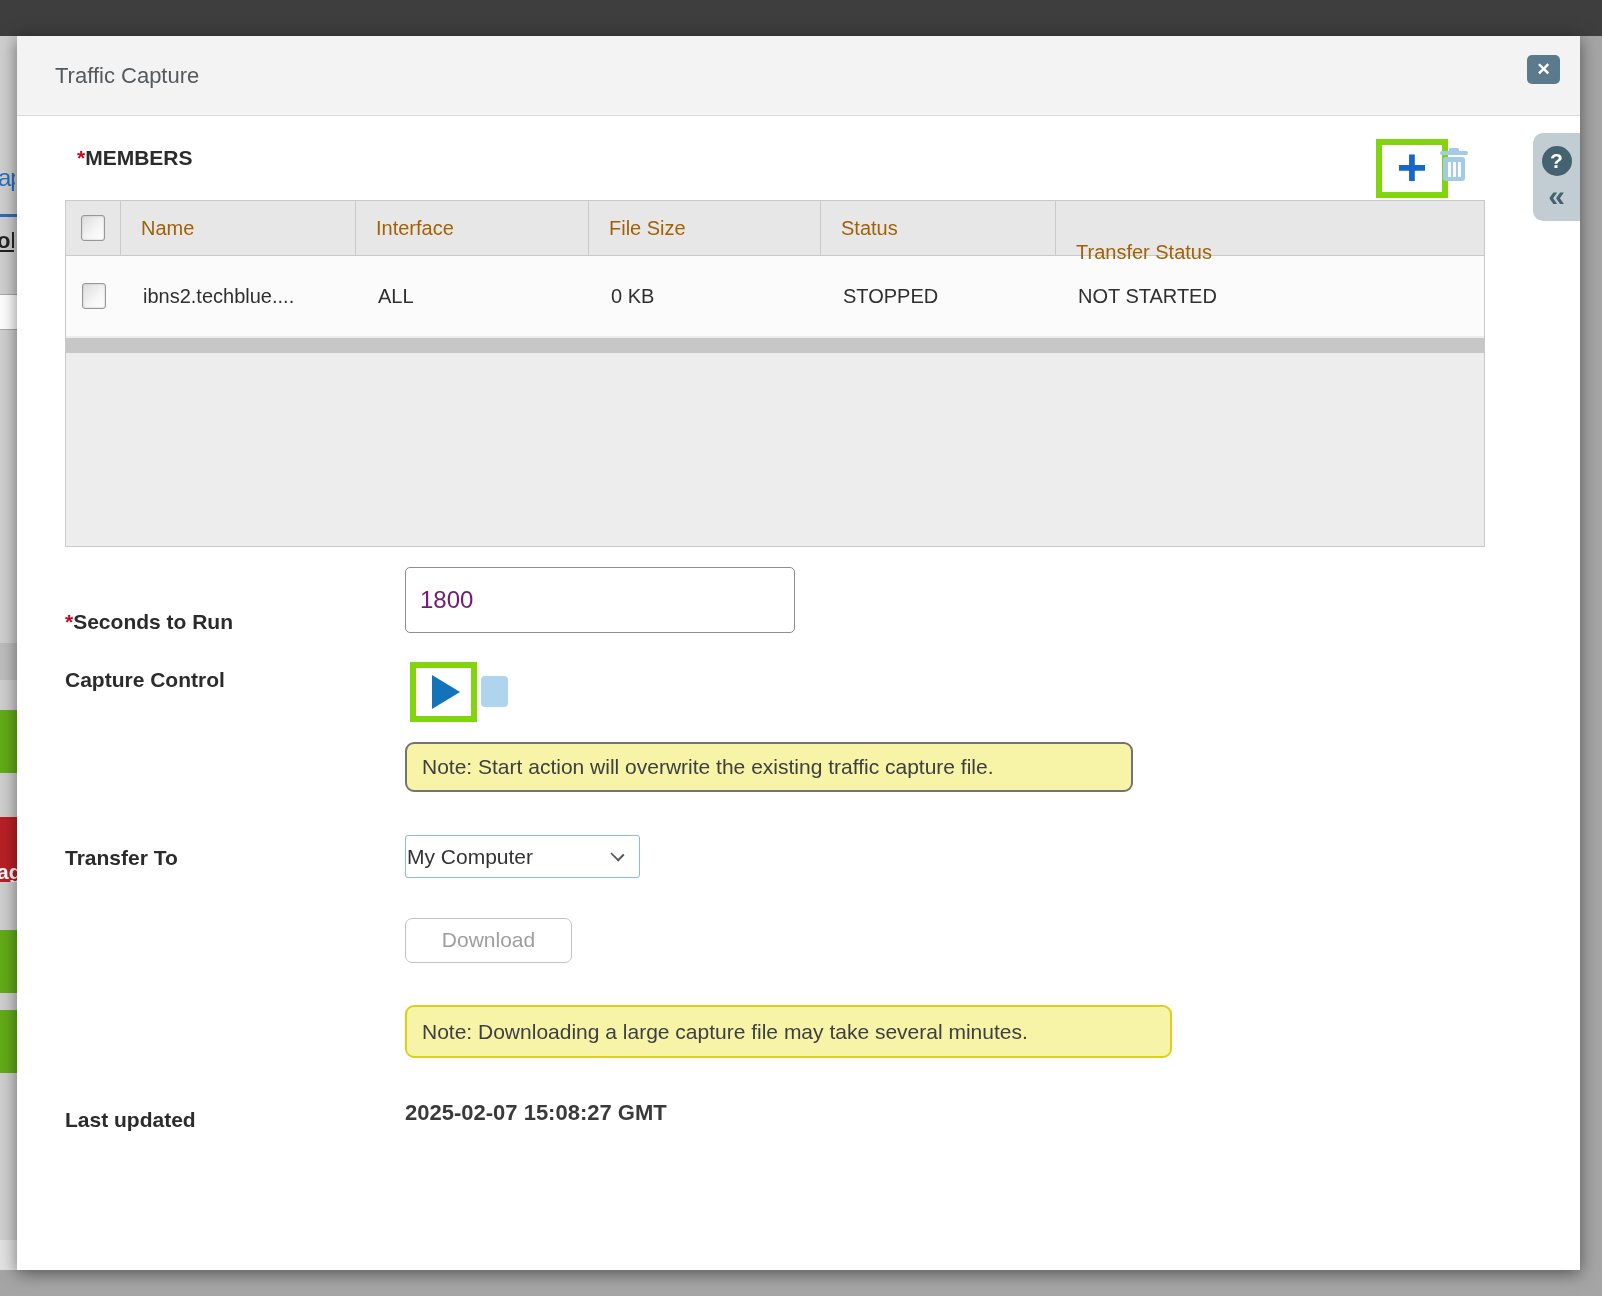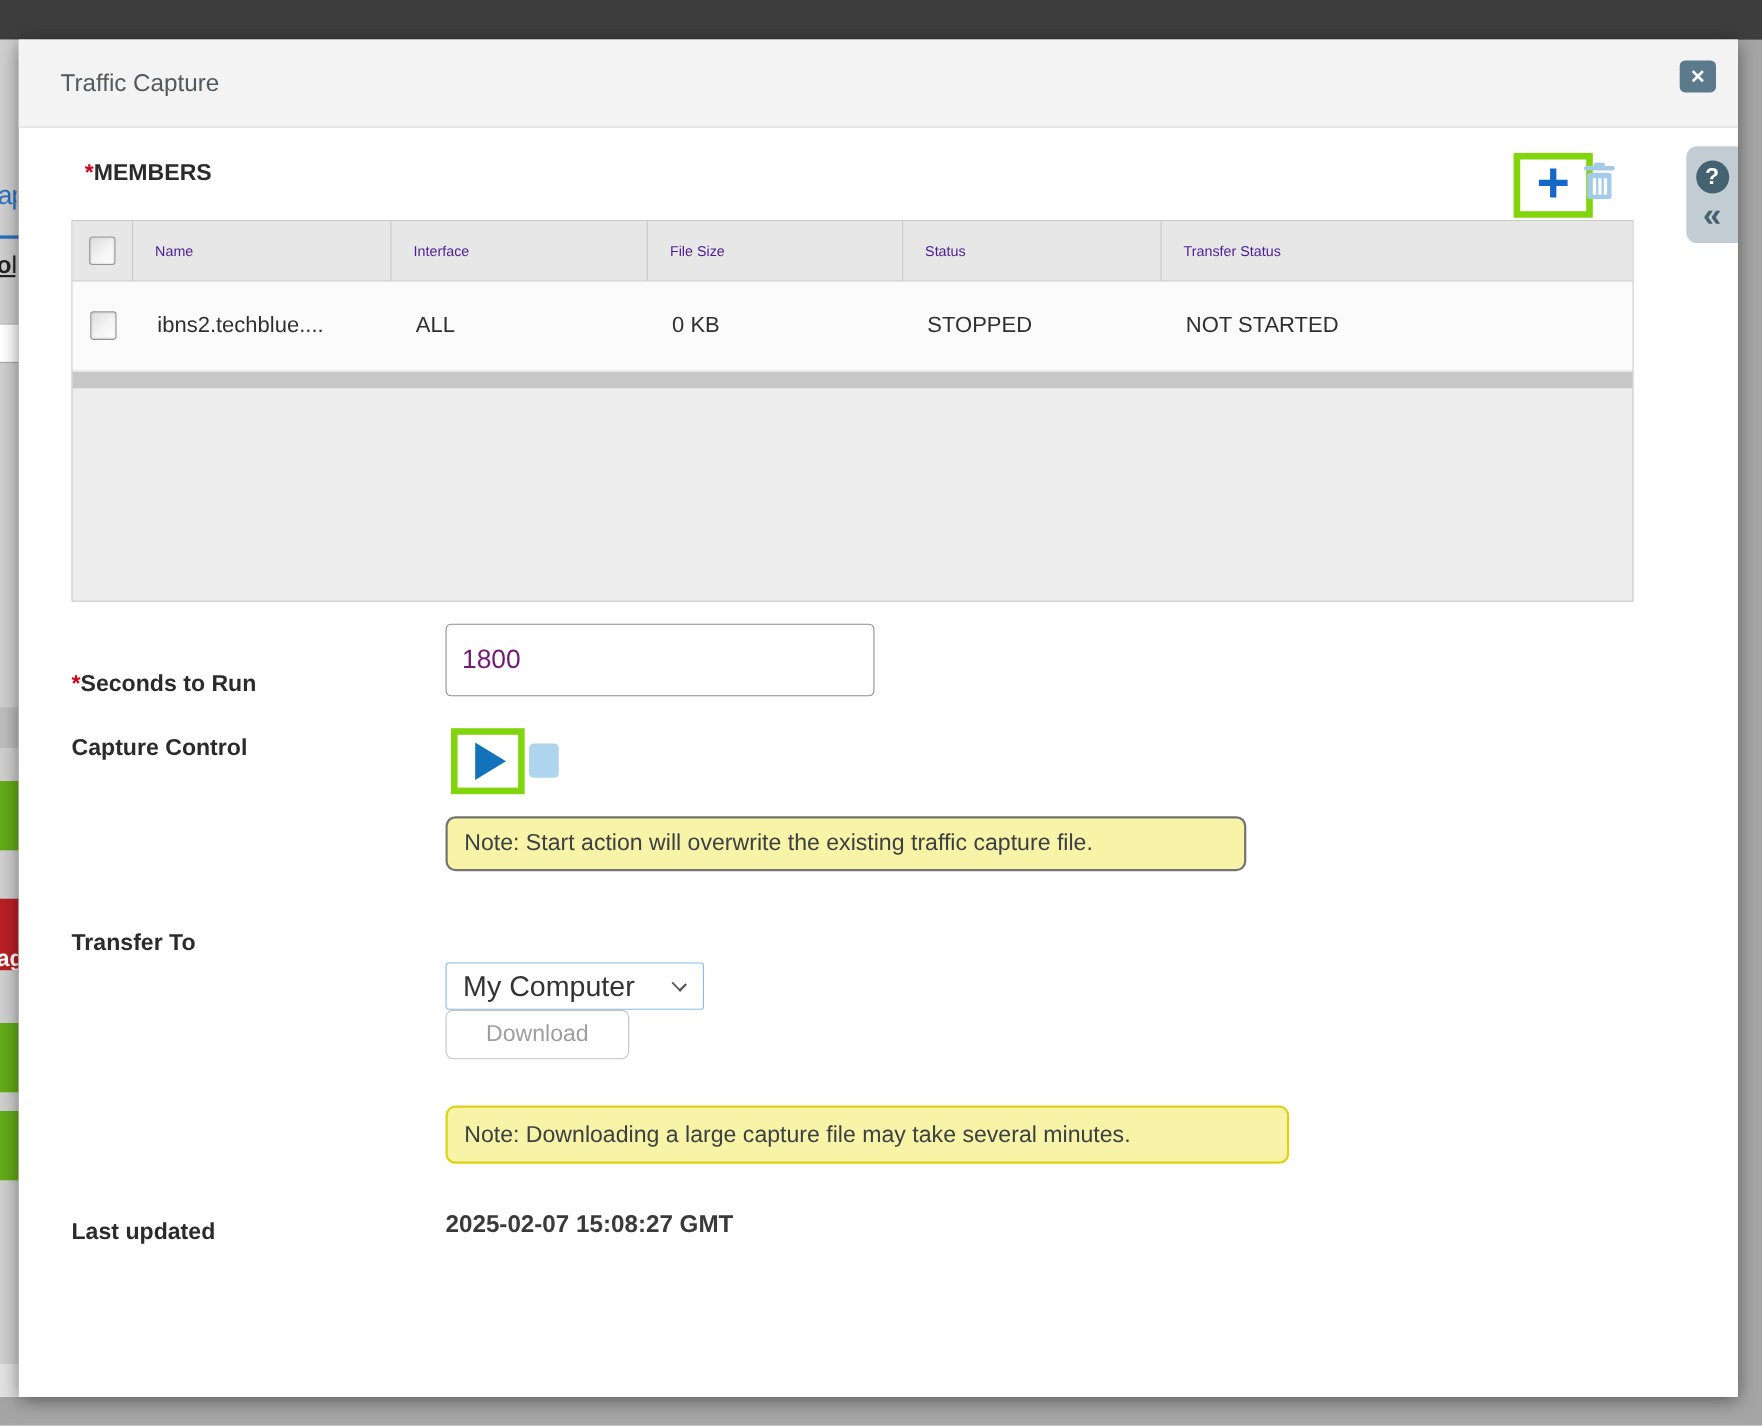--- a/index.html
+++ b/index.html
@@ -45,22 +45,22 @@
                 border-radius:10px 0 0 10px; display:flex; flex-direction:column; align-items:center;
                 justify-content:center; gap:8px; }
   .help-icon { width:30px; height:30px; border-radius:50%; background:#44626f; color:#fff; font-size:21px;
                font-weight:bold; text-align:center; line-height:30px; cursor:pointer; }
   .collapse-icon { color:#44626f; font-size:30px; font-weight:bold; line-height:24px; cursor:pointer; }
 
   
   .members-table { position:absolute; left:48px; top:164px; width:1420px; height:347px;
                    border:1px solid #c9c9c9; background:#ededed; }
   .thead { display:flex; height:55px; background:#e7e7e7; border-bottom:1px solid #c9c9c9; }
-  .th { font-size:13px; color:#4c1d95; padding-left:20px; line-height:55px; border-right:1px solid #c9c9c9; }
-  .th:last-child { border-right:none; }
+  .th { font-size:20px; color:#a16207; padding-left:20px; line-height:55px; border-right:1px solid #c9c9c9; }
+  .th:last-child { border-right:none;margin-top:24px; }
   .trow { display:flex; height:80px; background:#fbfbfb; align-items:center; }
   .td { font-size:20px; color:#2f2f2f; padding-left:22px; }
   .col-cb { width:55px; display:flex; align-items:center; justify-content:center; padding:0; }
   .col-name { width:235px; }
   .col-iface { width:233px; }
   .col-size { width:232px; }
   .col-status { width:235px; }
   .col-tstatus { flex:1; }
   .checkbox { width:24px; height:26px; border:1px solid #979797; border-radius:3px;
               background:linear-gradient(135deg,#dcdcdc 0%,#f6f6f6 60%,#ffffff 100%);
@@ -80,21 +80,21 @@
   .stop-btn { position:absolute; left:464px; top:640px; width:27px; height:31px; background:#afd4ee;
               border-radius:4px; }
 
   .note { position:absolute; background:#f7f3a7; border-radius:9px; font-size:21px; color:#3c4043;
           display:flex; align-items:center; padding-left:15px; }
   .note1 { left:388px; top:706px; width:728px; height:50px; border:2px solid #737373; }
   .note2 { left:388px; top:969px; width:767px; height:53px; border:2.5px solid #ddd117; }
 
   .transfer-select { position:absolute; left:388px; top:799px; width:235px; height:43px;
                      border:1.5px solid #86bce7; border-radius:3px; background:#fff; display:flex;
-                     align-items:center; font-size:26px; color:#333; padding-left:15px; cursor:pointer;margin-top:40px; }
+                     align-items:center; font-size:21px; color:#333; padding-left:1px; cursor:pointer; }
   .chev { position:absolute; right:16px; top:13px; width:11px; height:11px; border-right:2.5px solid #555;
           border-bottom:2.5px solid #555; transform:rotate(45deg) scaleY(.8); }
 
   .download-btn { position:absolute; left:388px; top:882px; width:167px; height:45px; background:#fff;
                   border:1.5px solid #c2c2c2; border-radius:7px; font-size:21px; color:#9e9e9e;
                   text-align:center; line-height:42px; }
 
   .last-updated-value { position:absolute; left:388px; top:1064px; font-size:22px; font-weight:bold; color:#3a3a3a; }
 
   

